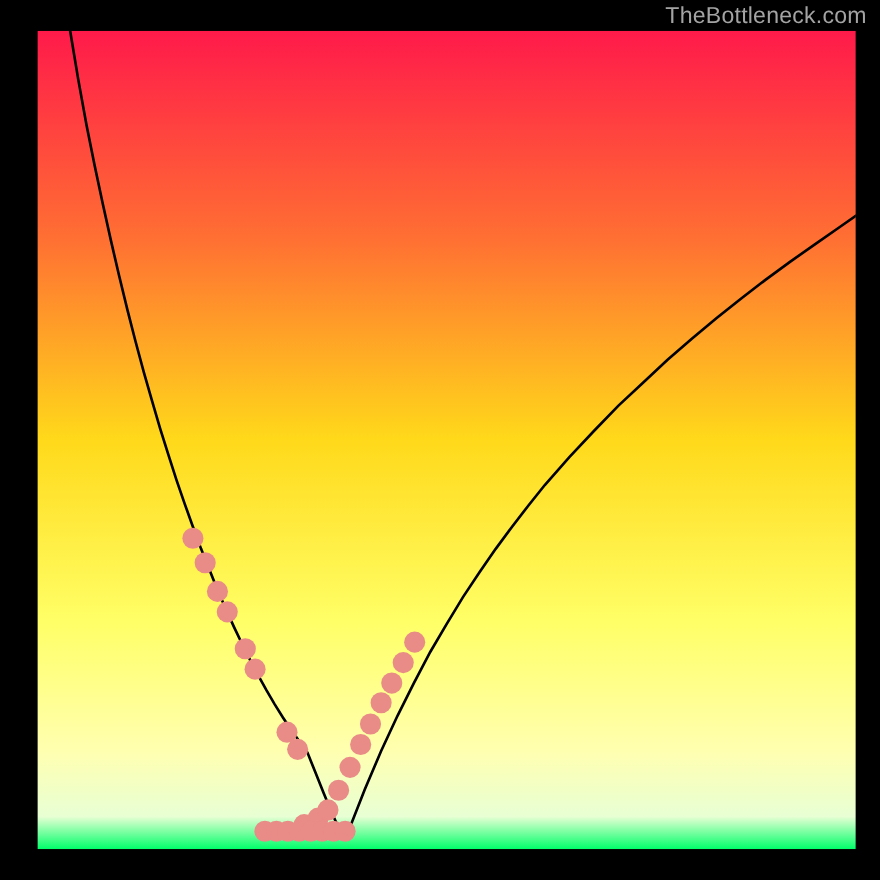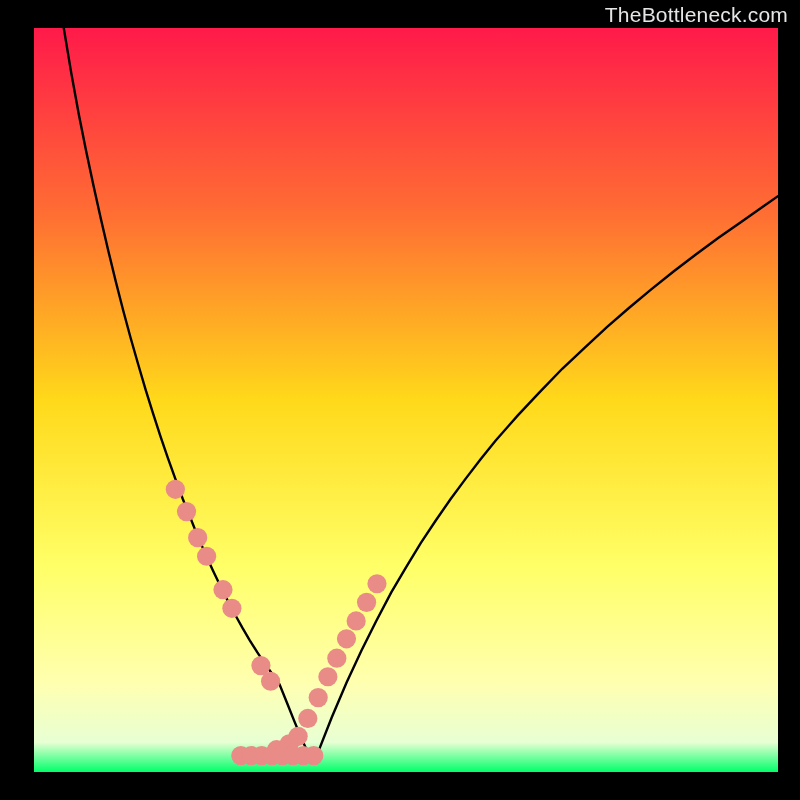--- a/index.html
+++ b/index.html
@@ -14,21 +14,21 @@
   .outer-frame {
     width: 800px;
     height: 800px;
     background: #000;
     position: relative;
   }
   .watermark {
     position: absolute;
     top: 3px;
     right: 12px;
-    color: #e5e5e5;
+    color: #a3a3a3;
     font-size: 21px;
     font-weight: 500;
     letter-spacing: 0.2px;
     z-index: 10;
   }
   .plot-area {
     position: absolute;
     left: 34px;
     top: 28px;
     width: 744px;

